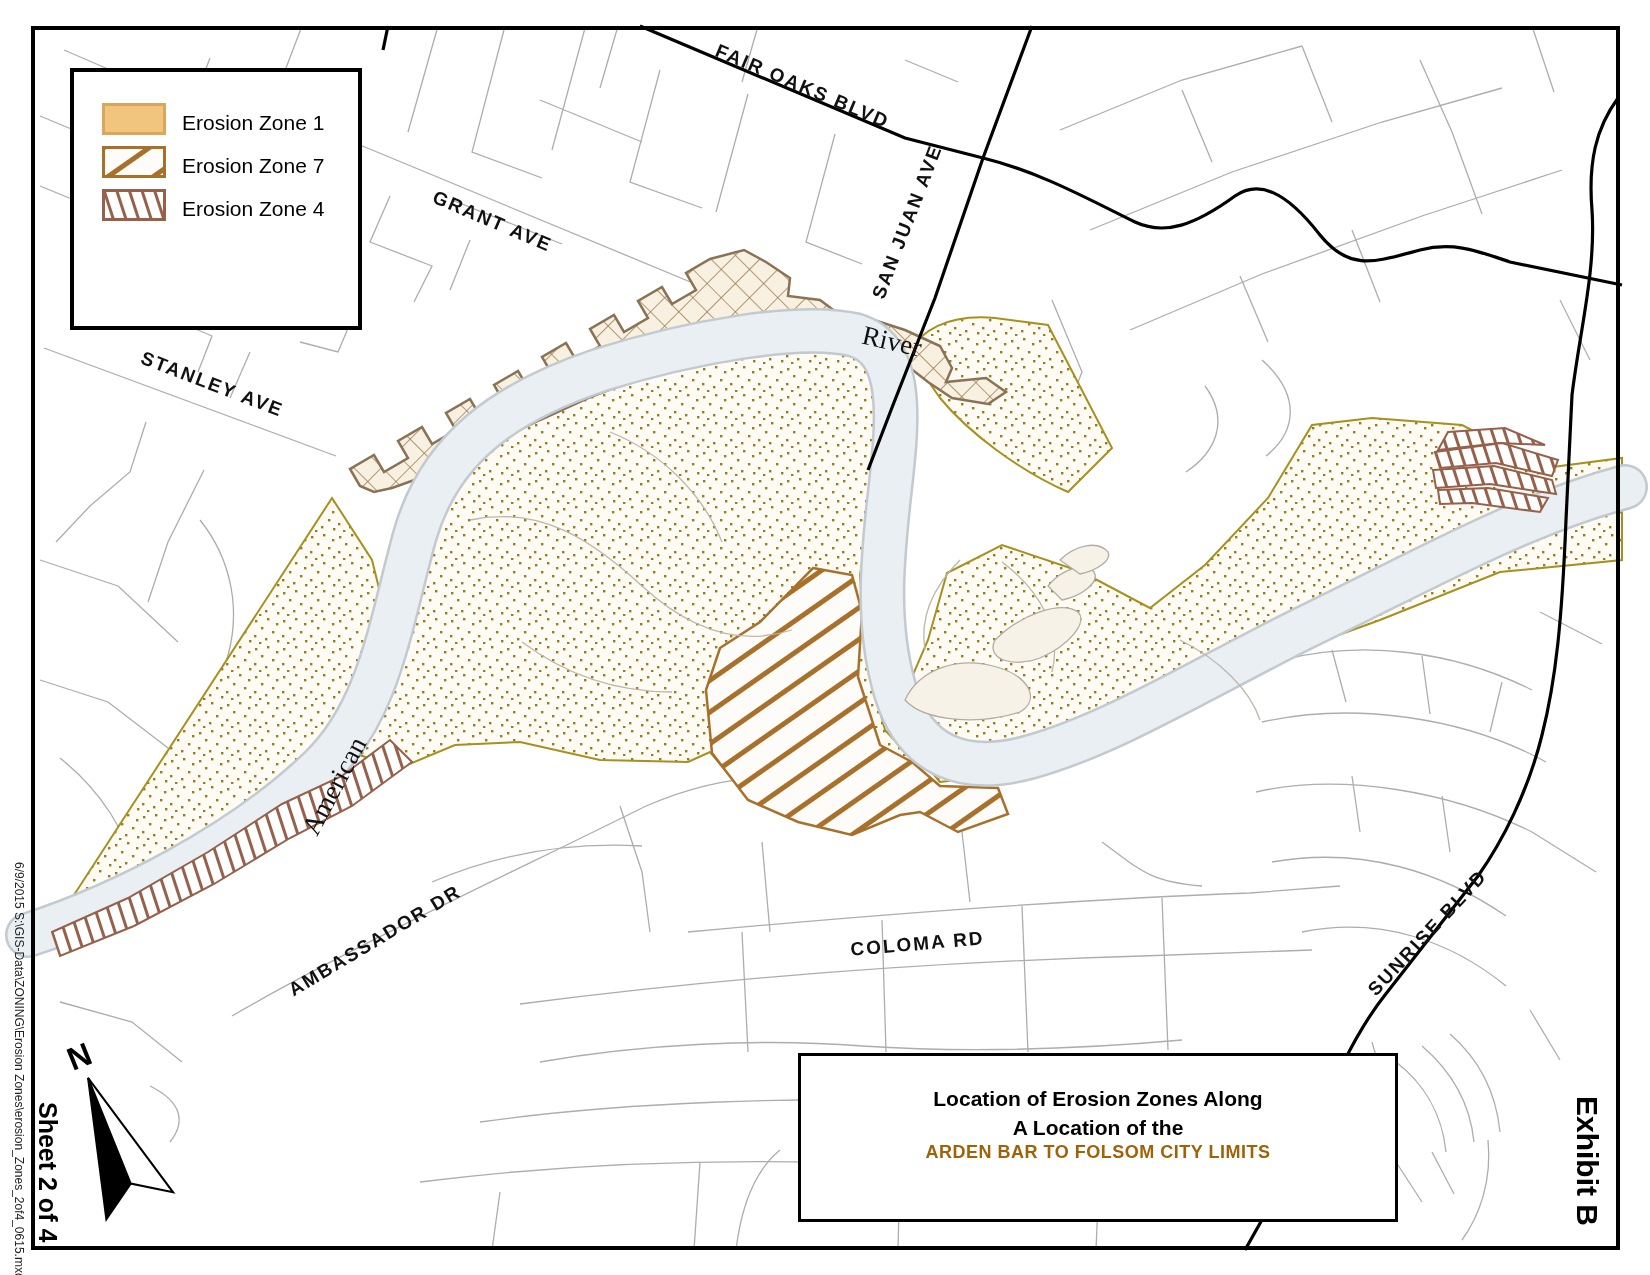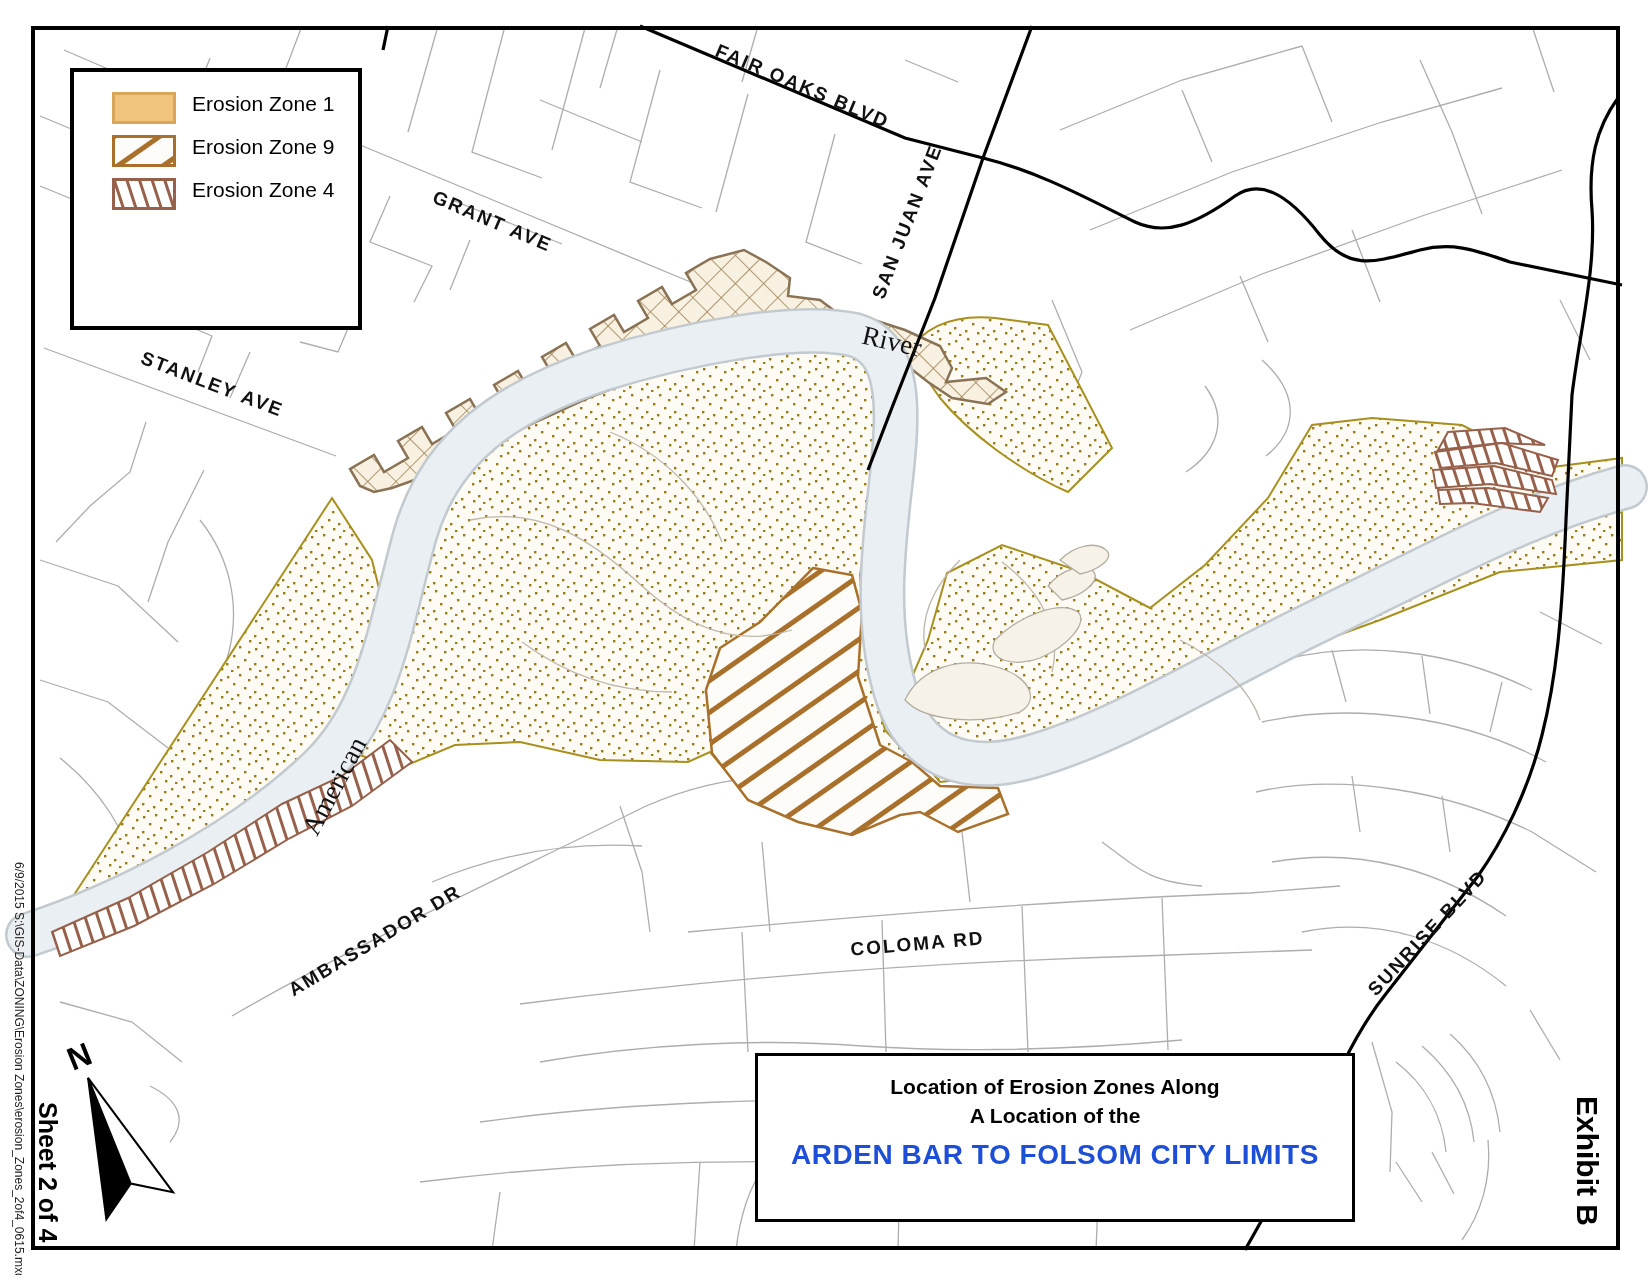--- a/index.html
+++ b/index.html
@@ -4,28 +4,28 @@
 <style>
   html,body{margin:0;padding:0;background:#ffffff;}
   #page{position:relative;width:1650px;height:1275px;background:#ffffff;overflow:hidden;
         font-family:"Liberation Sans", sans-serif;}
   #mapsvg{position:absolute;left:0;top:0;}
   .street-label{font-family:"Liberation Sans",sans-serif;font-weight:bold;fill:#111;letter-spacing:2px;}
   .river-label{font-family:"Liberation Serif",serif;fill:#111;}
   
   #legend{position:absolute;left:70px;top:68px;width:292px;height:262px;background:#fff;
           border:4px solid #000;box-sizing:border-box;padding:20px 0 0 28px;}
-  .lg-row{display:flex;align-items:flex-start;height:43px;margin-left:10px;}
+  .lg-row{display:flex;align-items:flex-end;height:43px;}
   .lg-swatch{width:64px;height:32px;margin-right:16px;flex:0 0 auto;}
   .lg-label{font-size:21px;color:#000;white-space:nowrap;}
   
-  #titlebox{position:absolute;left:755px;top:1053px;width:600px;height:169px;background:#fff;
-            border:3px solid #000;box-sizing:border-box;text-align:center;padding-top:16px;}
+  #titlebox{position:absolute;left:798px;top:1053px;width:600px;height:169px;background:#fff;
+            border:3px solid #000;box-sizing:border-box;text-align:center;padding-top:28px;}
   #titlebox .t-sub{font-size:21px;font-weight:bold;color:#000;line-height:29px;}
-  #titlebox .t-main{font-size:28px;font-weight:bold;color:#1d4ed8;margin-top:9px;letter-spacing:.5px;}
+  #titlebox .t-main{font-size:18px;font-weight:bold;color:#a16207;margin-top:0;letter-spacing:.5px;}
   
   .vtext{position:absolute;transform-origin:0 0;transform:rotate(90deg);white-space:nowrap;color:#000;}
   #sheet-label{left:62px;top:1102px;font-size:25px;font-weight:bold;}
   #exhibit-label{left:1604px;top:1096px;font-size:30px;font-weight:bold;}
   #filepath-label{left:26px;top:862px;font-size:12px;color:#222;font-family:"Liberation Sans",sans-serif;}
   #frame{position:absolute;left:31px;top:26px;width:1589px;height:1224px;border:4px solid #000;
          box-sizing:border-box;pointer-events:none;}
 </style>
 </head>
 <body>
@@ -220,21 +220,21 @@
   <div class="lg-row">
     <svg class="lg-swatch" width="64" height="32">
           <rect x="1.5" y="1.5" width="61" height="29" fill="#F2C57E" stroke="#D9A65C" stroke-width="3"></rect>
         </svg>
     <span class="lg-label">Erosion Zone 1</span>
   </div>
   <div class="lg-row">
     <svg class="lg-swatch" width="64" height="32">
           <rect x="1.5" y="1.5" width="61" height="29" fill="url(#pat-stripe3)" stroke="#A8702A" stroke-width="3"></rect>
         </svg>
-    <span class="lg-label">Erosion Zone 9</span>
+    <span class="lg-label">Erosion Zone 7</span>
   </div>
   <div class="lg-row">
     <svg class="lg-swatch" width="64" height="32">
           <rect x="1.5" y="1.5" width="61" height="29" fill="url(#pat-stripe4)" stroke="#96604A" stroke-width="3"></rect>
         </svg>
     <span class="lg-label">Erosion Zone 4</span>
   </div>
 </div>
 
 <div id="titlebox">

